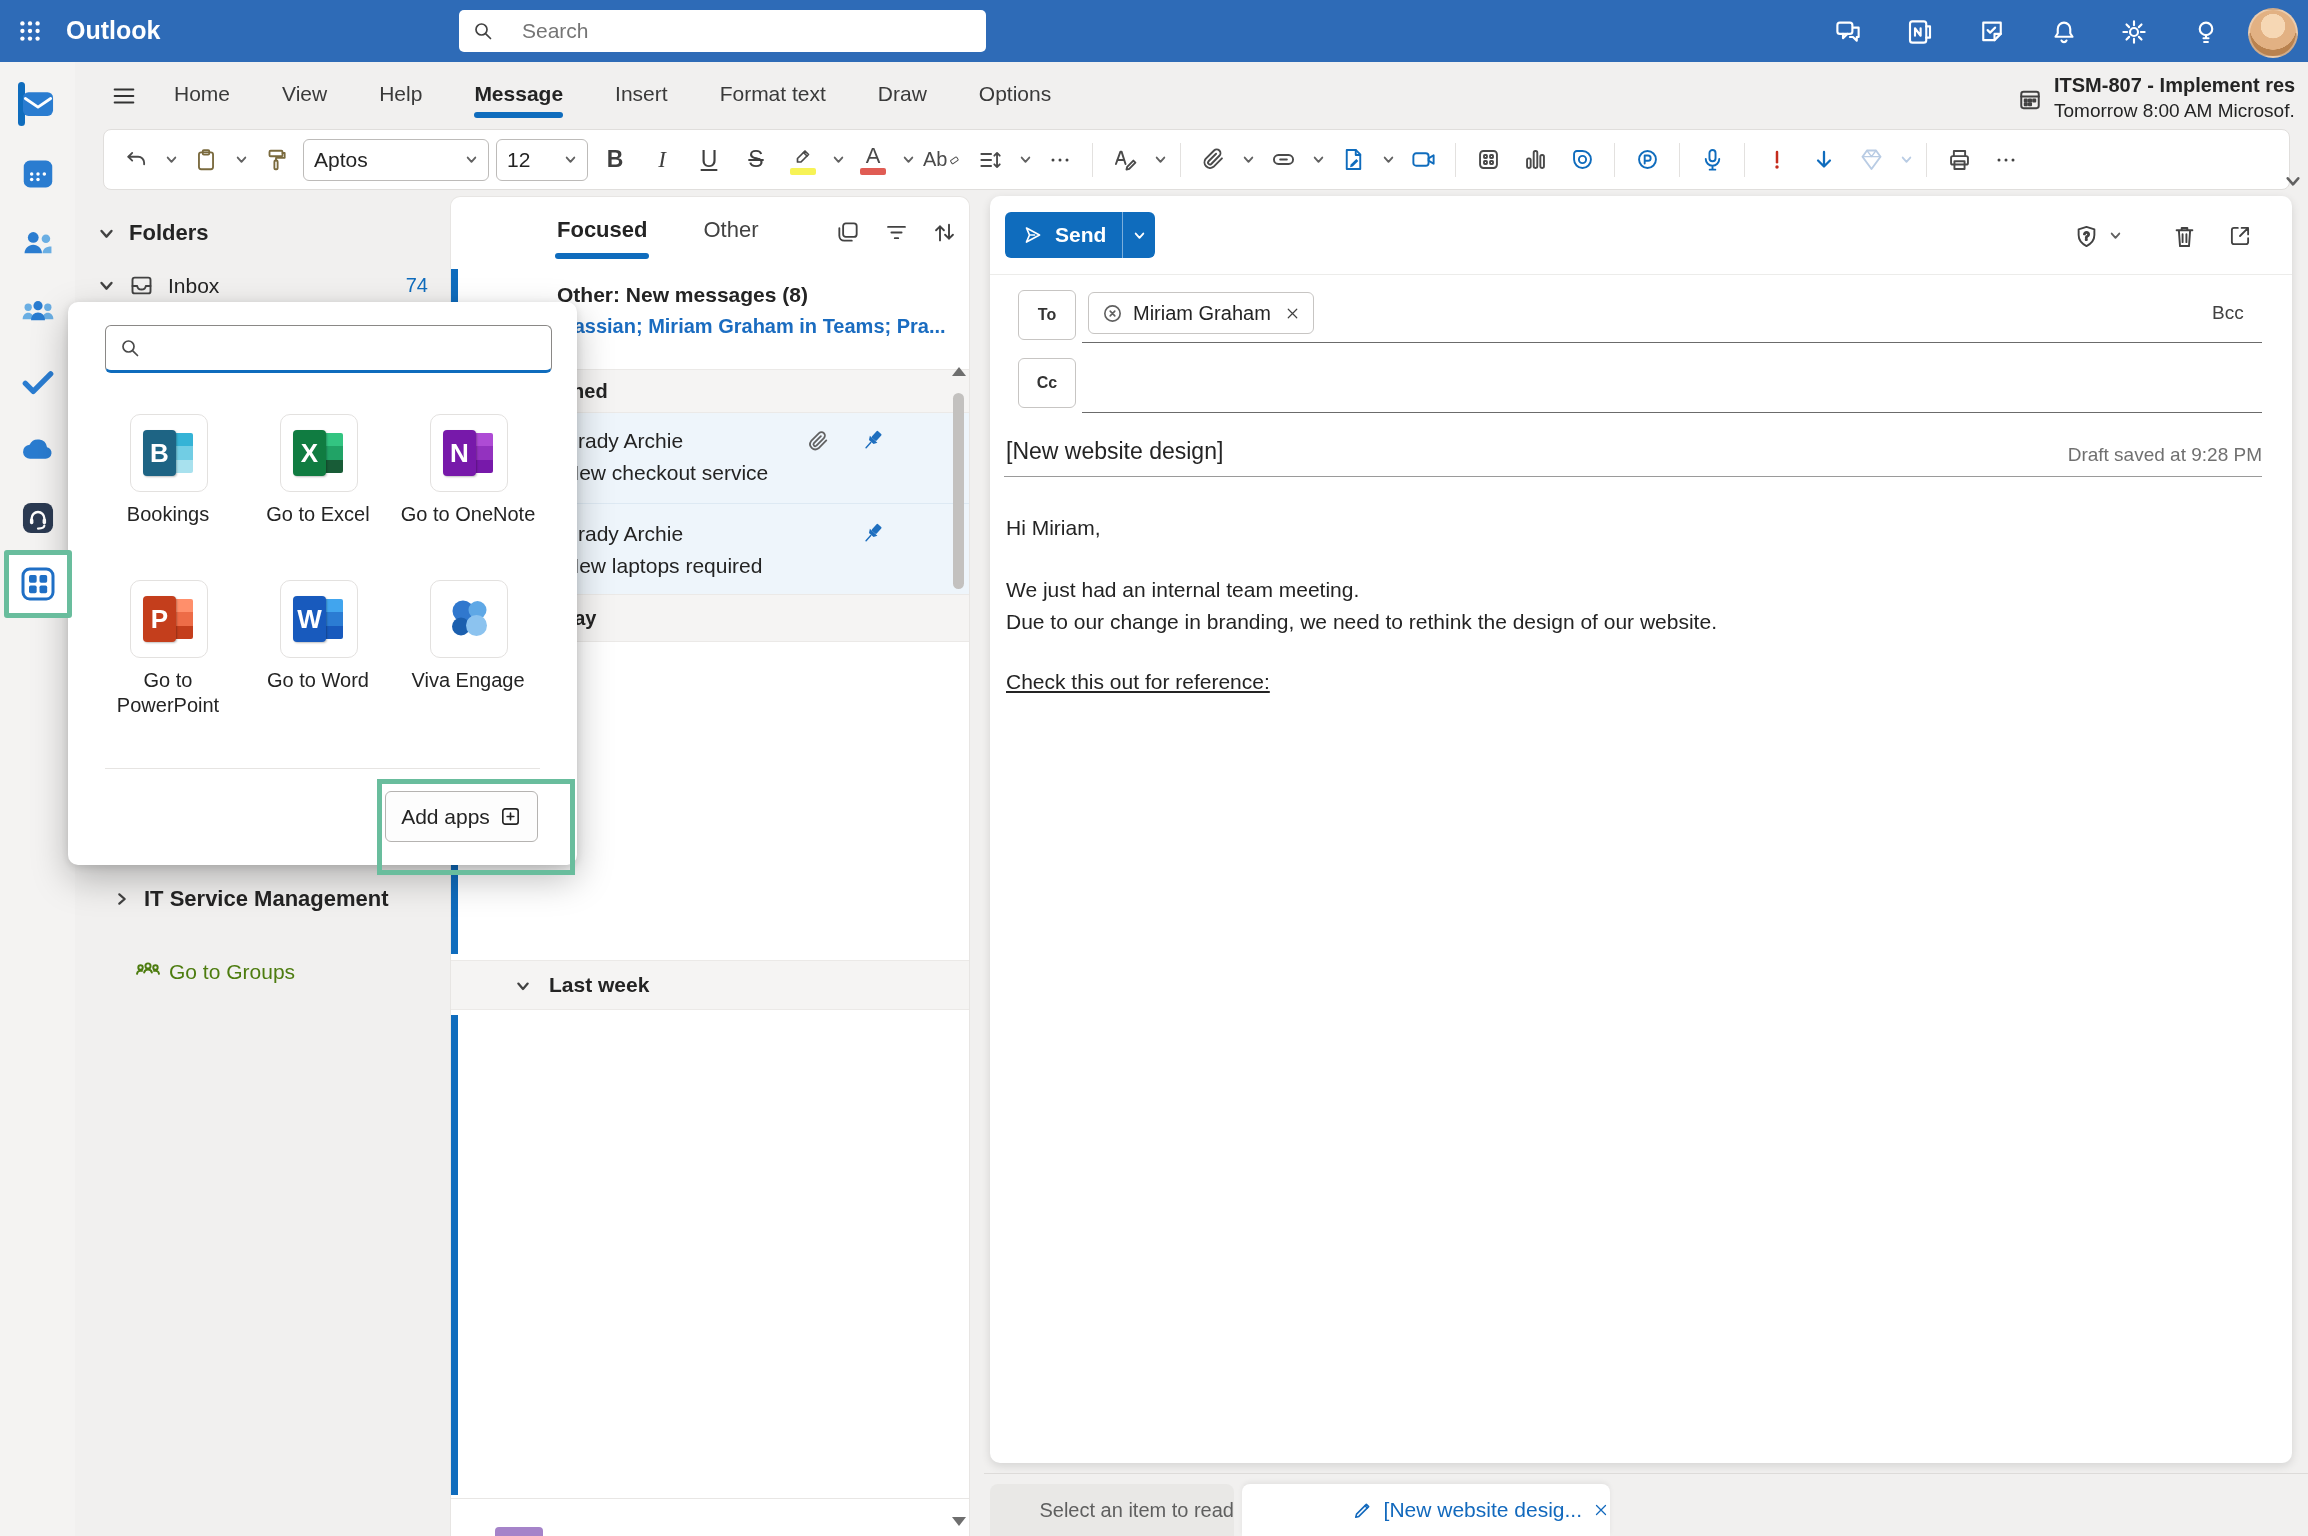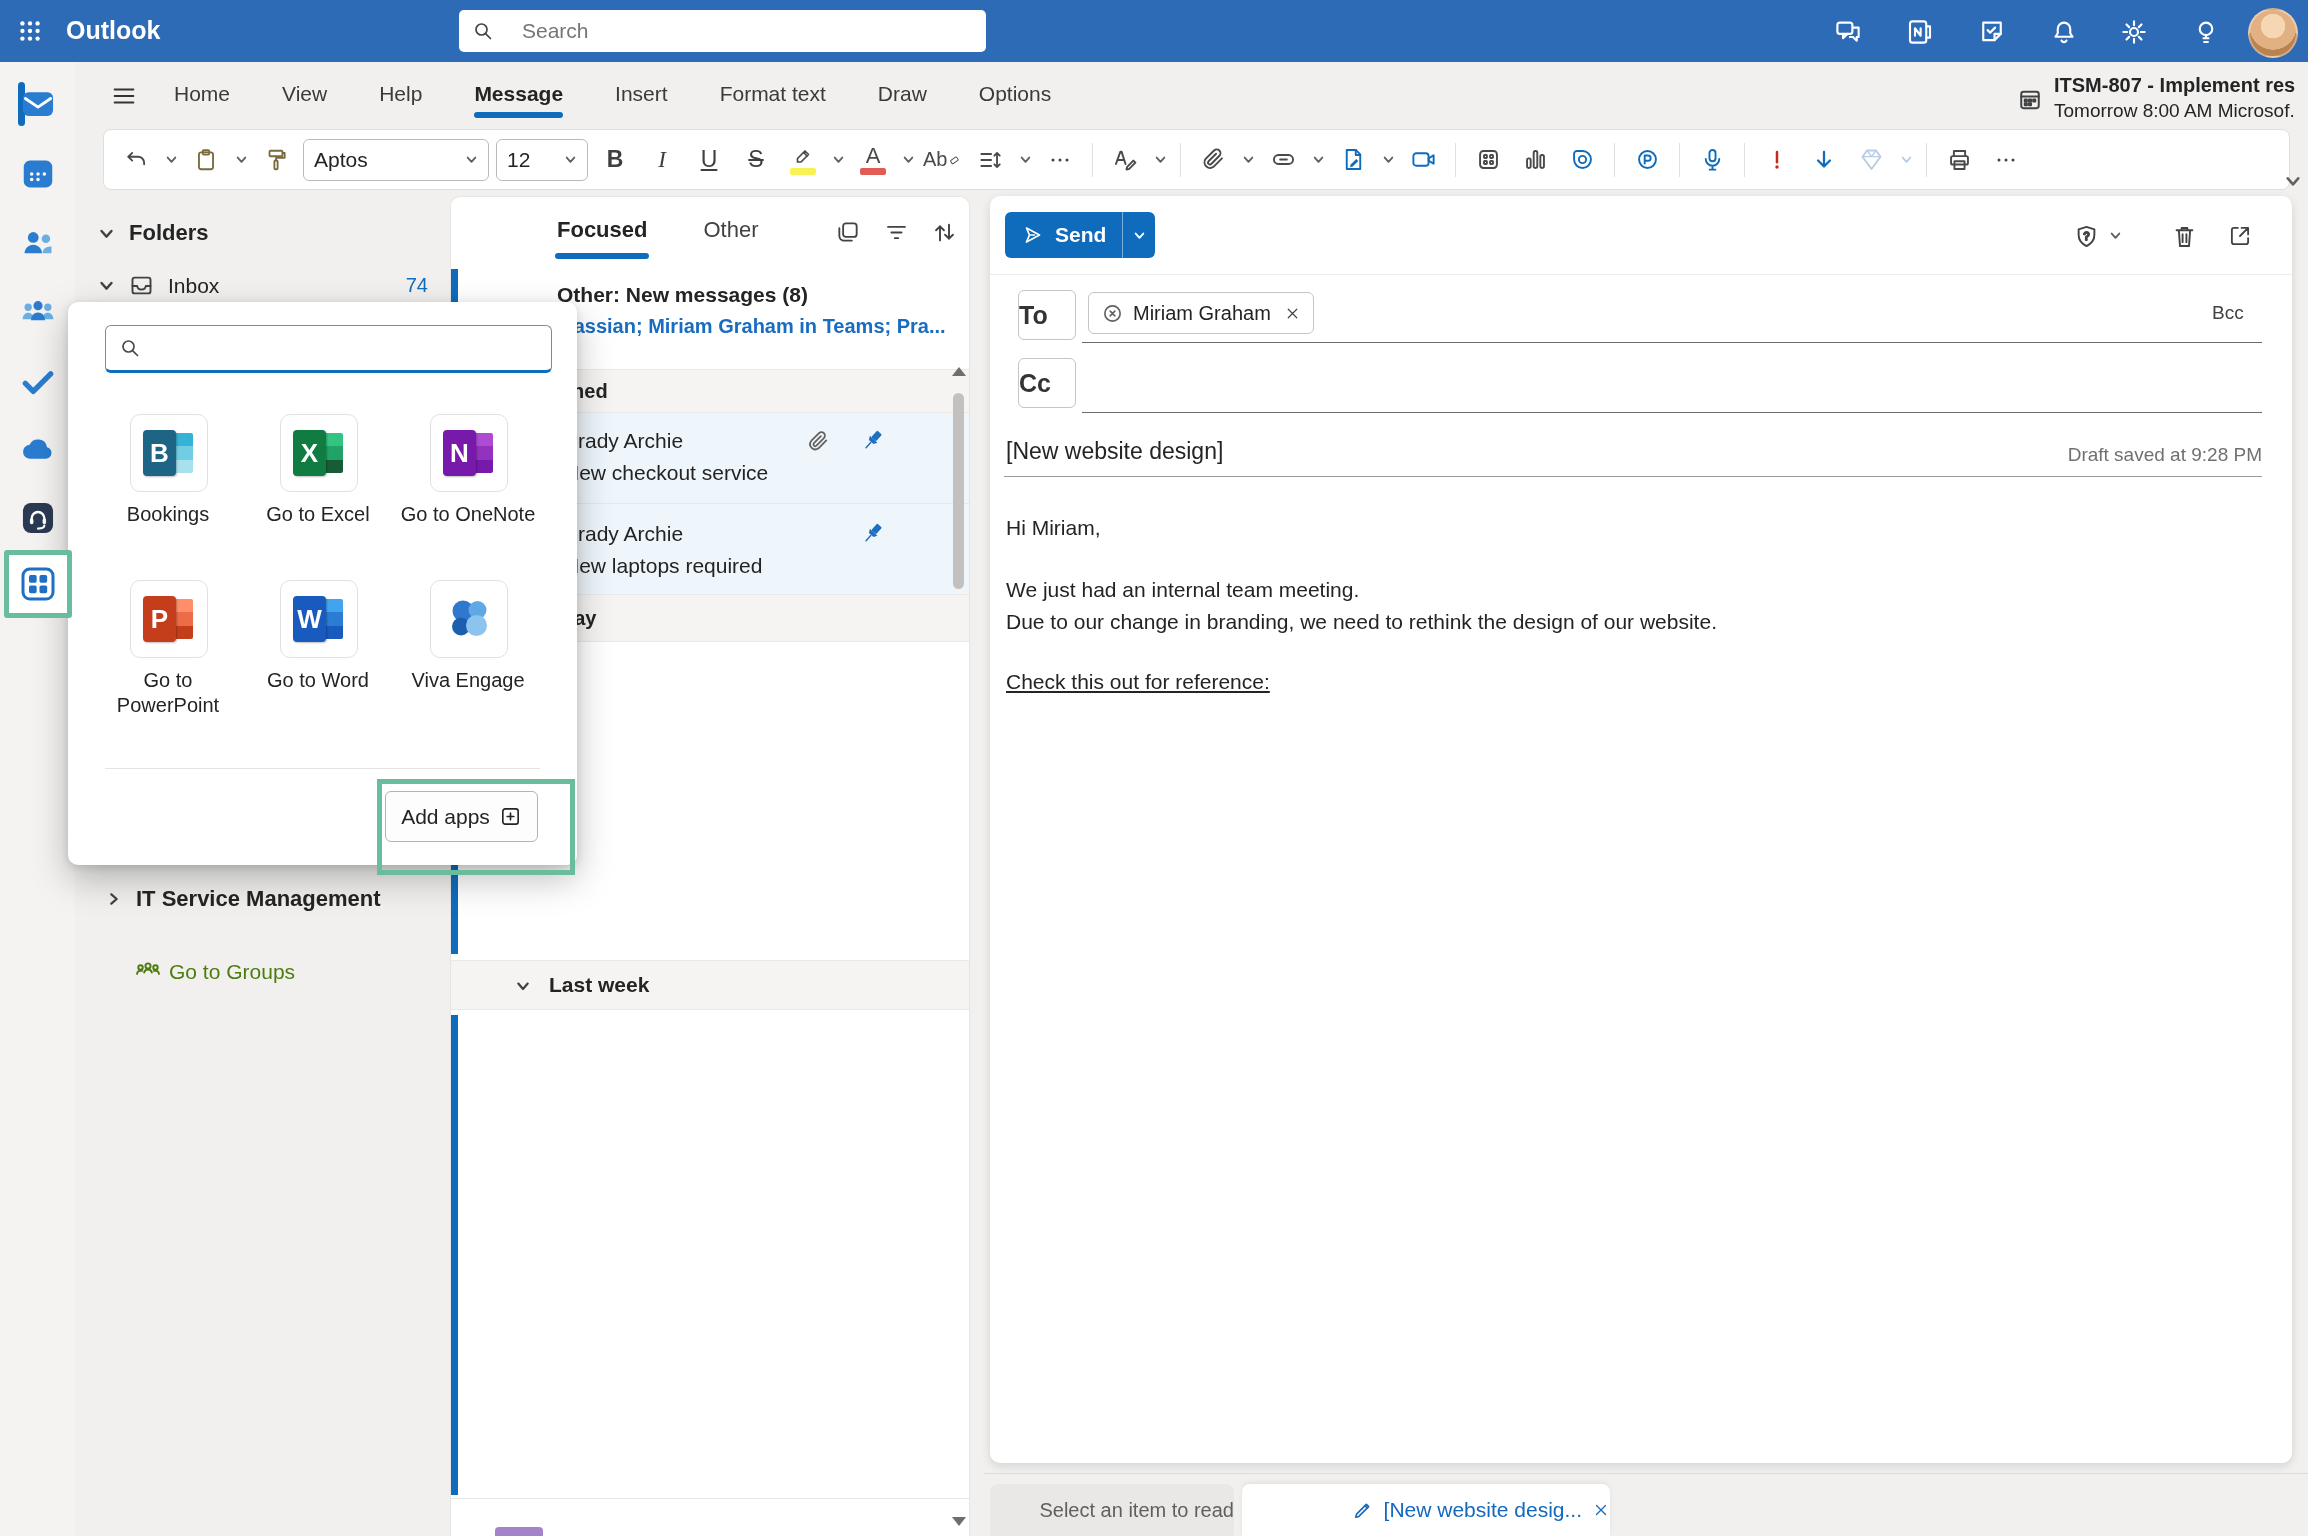--- a/index.html
+++ b/index.html
@@ -36,22 +36,22 @@
   
   .listcard{left:450px;top:196px;width:520px;height:1340px;background:#fff;border:1px solid #e7e5e3;
     border-bottom:none;border-radius:10px 10px 0 0;overflow:hidden;box-sizing:border-box;}
   .sechead{position:absolute;left:0;width:100%;background:#f5f4f3;border-top:1px solid #ebe9e7;border-bottom:1px solid #ebe9e7;box-sizing:border-box;}
   .pinrow{position:absolute;left:0;width:100%;background:#eef5fb;}
   .ubar{position:absolute;left:0;width:7px;background:#0f6cbd;}
   
   .composecard{left:990px;top:196px;width:1302px;height:1267px;background:#fff;border-radius:10px;
     box-shadow:0 3px 10px rgba(0,0,0,.12);overflow:hidden;}
   .sendbtn{background:#0f6cbd;color:#fff;border-radius:6px;display:flex;height:46px;overflow:hidden;}
-  .fieldbtn{border:1px solid #c7c5c3;border-radius:6px;background:#fff;display:flex;align-items:center;
-    font-size:25px;font-weight:700;color:#333;box-sizing:border-box;}
+  .fieldbtn{border:1px solid #c7c5c3;border-radius:6px;background:#fff;display:flex;align-items:center;justify-content:center;
+    font-size:16px;font-weight:700;color:#333;box-sizing:border-box;}
   .chip{border:1px solid #c7c5c3;border-radius:6px;display:flex;align-items:center;gap:9px;padding:0 12px;height:42px;font-size:20px;box-sizing:border-box;}
   .hline{position:absolute;height:1px;background:#6b6b6b;}
   
   .flyout{left:68px;top:302px;width:509px;height:563px;background:#fff;border-radius:10px;z-index:40;
     box-shadow:0 14px 36px rgba(0,0,0,.26),0 2px 8px rgba(0,0,0,.12);}
   .fsearch{position:absolute;left:37px;top:23px;width:447px;height:48px;border:1px solid #8a8886;border-radius:6px;
     border-bottom:3px solid #0f6cbd;display:flex;align-items:center;padding:0 12px;gap:8px;box-sizing:border-box;color:#4a4a4a;}
   .fsearch input{border:none;outline:none;flex:1;font:20px "Liberation Sans",sans-serif;background:transparent;}
   .tile{position:absolute;width:76px;height:76px;border:1px solid #e3e1df;border-radius:10px;background:#fff;
     display:flex;align-items:center;justify-content:center;cursor:pointer;}
@@ -492,21 +492,21 @@
     <svg class="s" width="17" height="17" viewBox="0 0 12 12" style="color:#424242">
         <path d="M2.5 4.2l3.5 4 3.5-4"></path>
       </svg>
     <svg class="s" width="27" height="27" viewBox="0 0 24 24" style="color:#424242">
         <rect x="4" y="5" width="16" height="14" rx="2"></rect>
         <path d="M4 12.5h4.2c.3 1.8 1.8 3 3.8 3s3.5-1.2 3.8-3H20"></path>
       </svg>
     <span style="font-size:21px;flex:1">Inbox</span>
     <span class="bluechip" style="font-size:20px;font-weight:400">74</span>
   </div>
-  <div class="abs flex" style="left:106px;top:886px;gap:14px">
+  <div class="abs flex" style="left:114px;top:886px;gap:14px">
     <svg class="s" width="16" height="16" viewBox="0 0 12 12" style="color:#424242">
         <path d="M4 2.5L8 6l-4 3.5"></path>
       </svg>
     <span style="font-size:22px;font-weight:700">IT Service Management</span>
   </div>
   <div class="abs flex" style="left:134px;top:958px;gap:7px;color:#4d7c0f">
     <svg class="s" width="28" height="28" viewBox="0 0 24 24">
         <circle cx="12" cy="6.8" r="2.2"></circle>
         <path d="M8.7 12.5a3.4 3.4 0 0 1 6.6 0"></path>
         <circle cx="5.6" cy="8.2" r="1.9"></circle>

